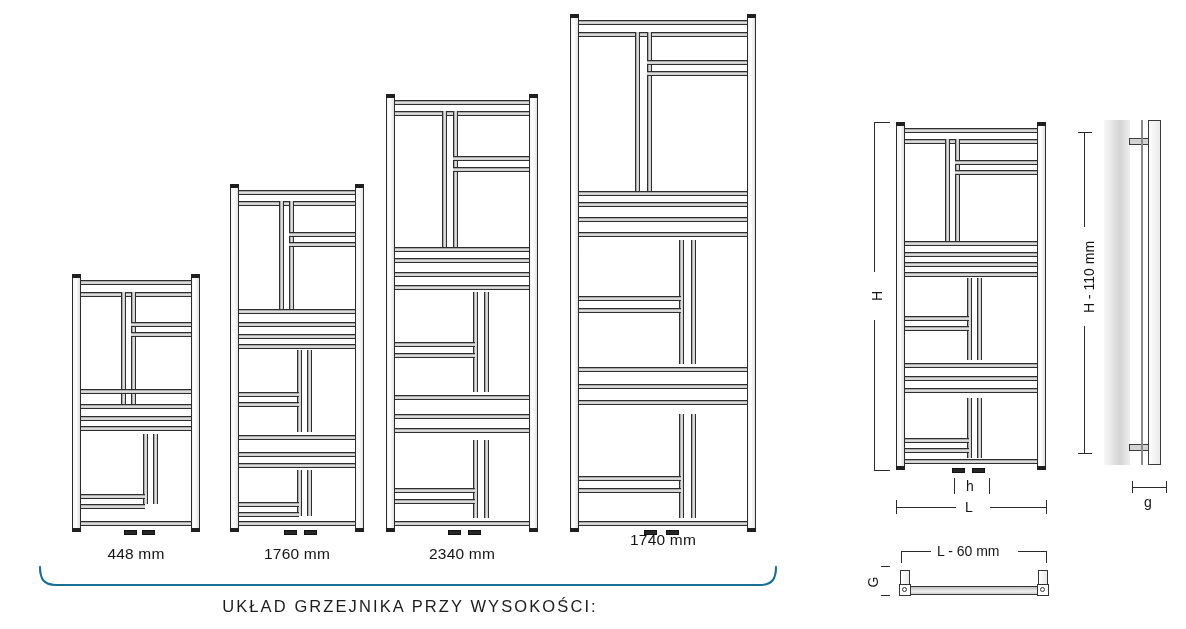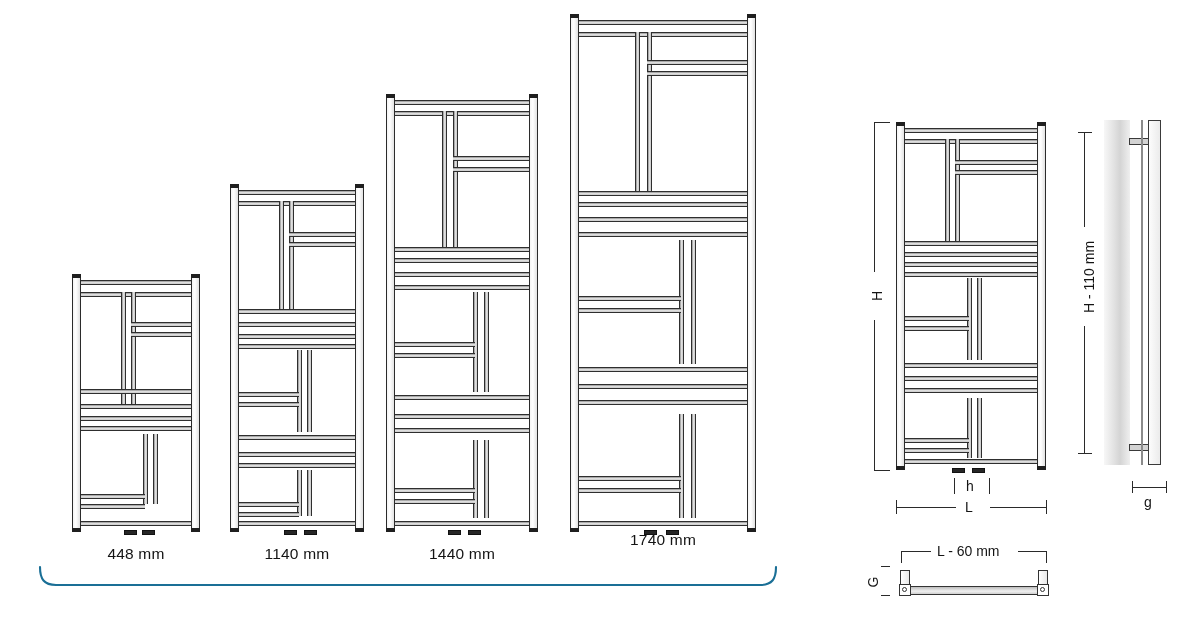--- a/index.html
+++ b/index.html
@@ -186,21 +186,21 @@
       <div class="vb" style="left:58px;top:0;bottom:12px;"></div>
       <div class="vb" style="left:68px;top:0;bottom:12px;"></div>
       <div class="hb" style="left:0;width:60px;top:32px;"></div>
       <div class="hb" style="left:0;width:60px;top:42px;"></div>
       <div class="hb" style="bottom:2px;"></div>
     </div>
 
     <div class="nub" style="left:54px;bottom:-3px;"></div>
     <div class="nub" style="left:74px;bottom:-3px;"></div>
   </div>
-  <div class="sizecap" style="left:230px;top:545px;width:134px;">1140 mm</div>
+  <div class="sizecap" style="left:230px;top:545px;width:134px;">1760 mm</div>
 
   <div class="rad" style="left:386px;top:94px;width:152px;height:438px;">
     <div class="rail left"></div>
     <div class="rail right"></div>
     <div class="railcap t" style="left:0;width:9px;"></div>
     <div class="railcap t" style="left:143px;width:9px;"></div>
     <div class="railcap b" style="left:0;width:9px;"></div>
     <div class="railcap b" style="left:143px;width:9px;"></div>
 
     <div class="panel" style="left:9px;top:4px;right:9px;height:160px;">
@@ -236,21 +236,21 @@
       <div class="vb" style="left:78px;top:0;bottom:10px;"></div>
       <div class="vb" style="left:89px;top:0;bottom:10px;"></div>
       <div class="hb" style="left:0;width:80px;top:48px;"></div>
       <div class="hb" style="left:0;width:80px;top:59px;"></div>
       <div class="hb" style="bottom:2px;"></div>
     </div>
 
     <div class="nub" style="left:62px;bottom:-3px;"></div>
     <div class="nub" style="left:82px;bottom:-3px;"></div>
   </div>
-  <div class="sizecap" style="left:386px;top:545px;width:152px;">1440 mm</div>
+  <div class="sizecap" style="left:386px;top:545px;width:152px;">2340 mm</div>
 
   <div class="rad" style="left:570px;top:14px;width:186px;height:518px;">
     <div class="rail left"></div>
     <div class="rail right"></div>
     <div class="railcap t" style="left:0;width:9px;"></div>
     <div class="railcap t" style="left:177px;width:9px;"></div>
     <div class="railcap b" style="left:0;width:9px;"></div>
     <div class="railcap b" style="left:177px;width:9px;"></div>
 
     <div class="panel" style="left:9px;top:4px;right:9px;height:184px;">
@@ -293,20 +293,21 @@
     <div class="nub" style="left:74px;bottom:-3px;"></div>
     <div class="nub" style="left:96px;bottom:-3px;"></div>
   </div>
   <div class="sizecap" style="left:570px;top:531px;width:186px;">1740 mm</div>
 
   <div class="brace">
     <svg width="740" height="26" viewBox="0 0 740 26" fill="none">
       <path d="M2 2 C2 14, 6 20, 18 20 L722 20 C734 20, 738 14, 738 2" stroke="#1a6f96" stroke-width="2.1" fill="none" stroke-linecap="round"></path>
     </svg>
   </div>
+  <div class="caption">UKŁAD GRZEJNIKA PRZY WYSOKOŚCI:</div>
 
   <div class="rad" style="left:896px;top:122px;width:150px;height:348px;">
     <div class="rail left"></div>
     <div class="rail right"></div>
     <div class="railcap t" style="left:0;width:9px;"></div>
     <div class="railcap t" style="left:141px;width:9px;"></div>
     <div class="railcap b" style="left:0;width:9px;"></div>
     <div class="railcap b" style="left:141px;width:9px;"></div>
 
     <div class="panel" style="left:9px;top:4px;right:9px;height:126px;">

